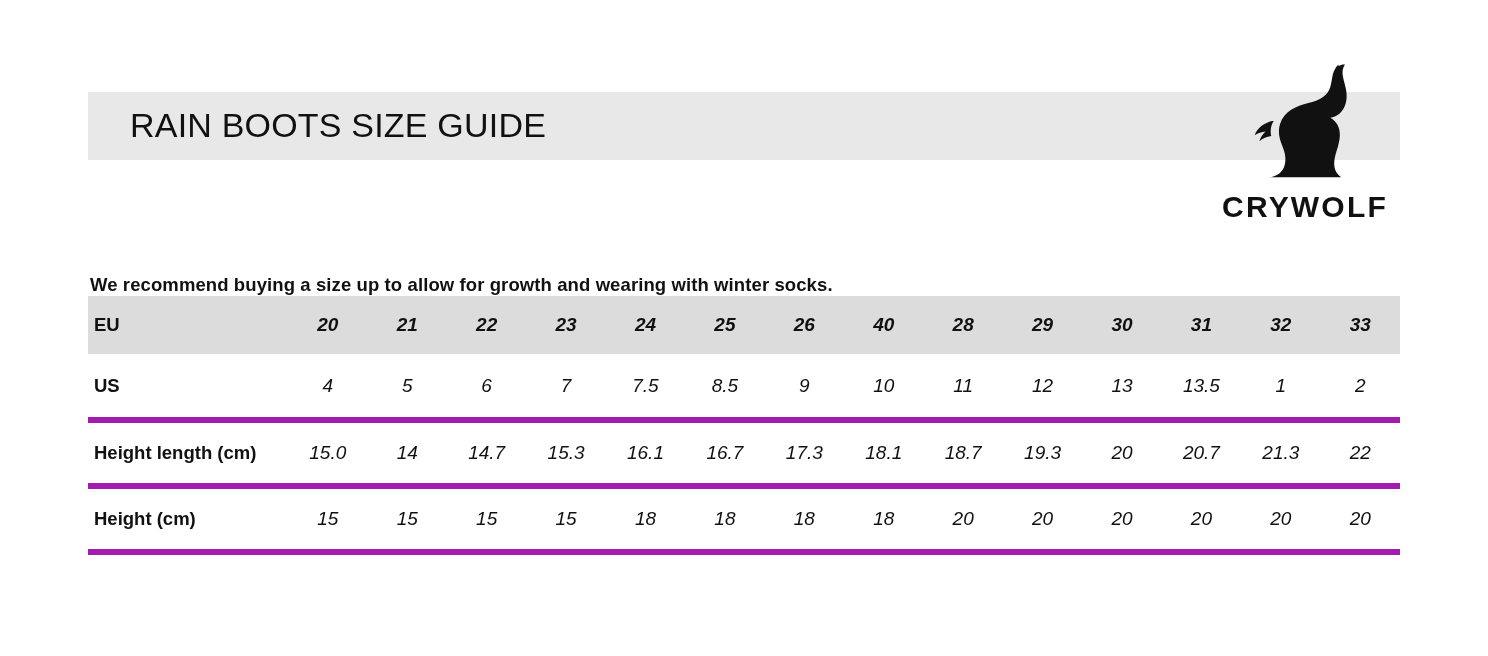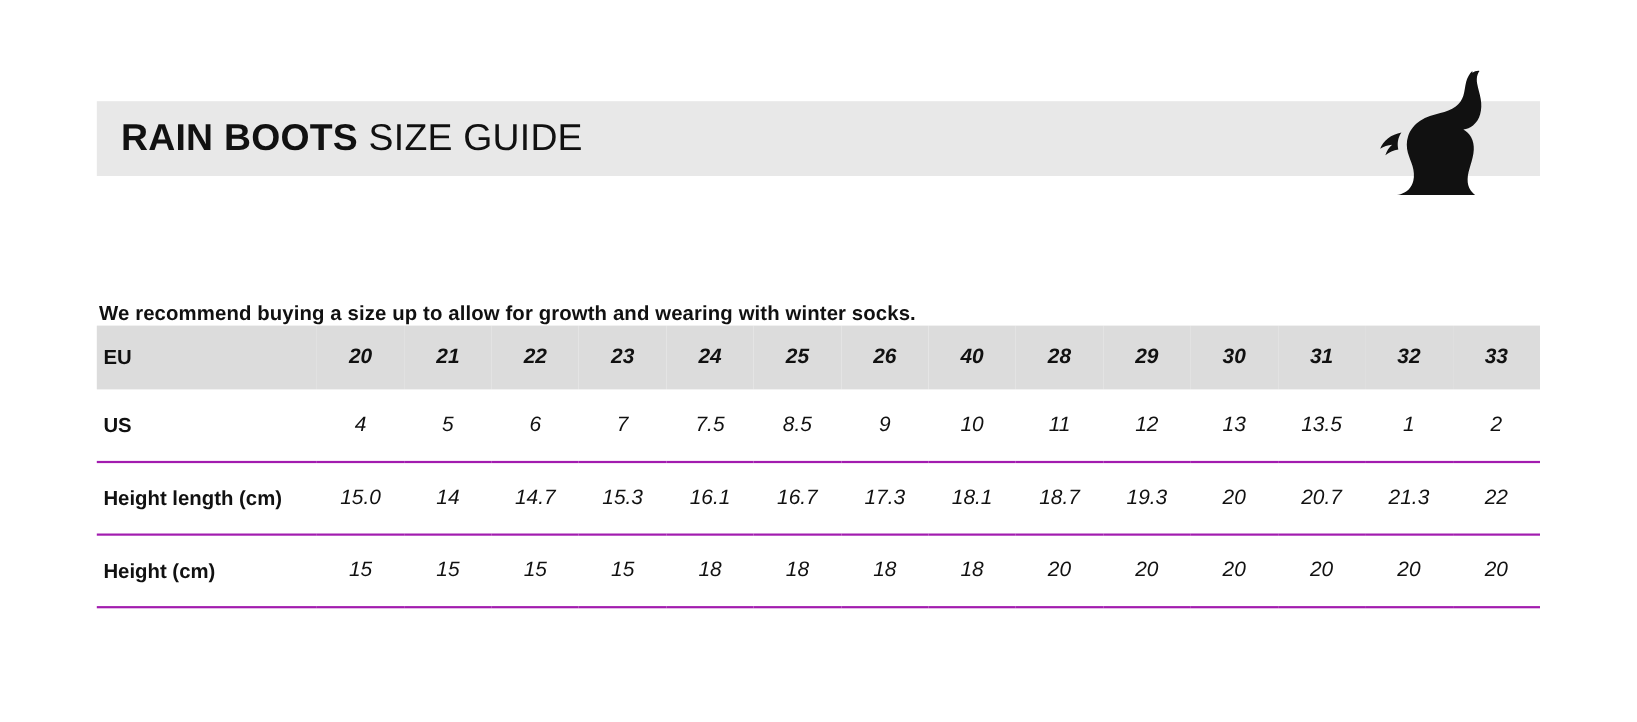--- a/index.html
+++ b/index.html
@@ -34,21 +34,22 @@
   .header-title {
     position: absolute;
     left: 110px;
     top: 103px;
     font-size: 34px;
     letter-spacing: 0.2px;
     line-height: 44px;
     white-space: nowrap;
   }
   .header-title .strong {
-    font-weight: 700;
+    font-weight: 400;
+    margin-left: 20px;
   }
   .header-title .light {
     font-weight: 400;
     text-align: right;
   }
 
   
   .logo-wrap {
     position: absolute;
     right: 88px;
@@ -119,39 +120,40 @@
   .val-cell {
     text-align: center;
     font-size: 19px;
     font-weight: 400;
     font-style: italic;
   }
   .head-row .val-cell {
     font-weight: 700;
   }
   .sep {
-    border-bottom: 2px solid #a21caf;
+    border-bottom: 6px solid #a21caf;
   }
 </style>
 </head>
 <body>
 
 <div class="page">
 
   <div class="header-band"></div>
 
   <div class="header-title">
     <span class="strong">RAIN BOOTS</span><span class="light"> SIZE GUIDE</span>
   </div>
 
   <div class="logo-wrap">
     <svg class="logo-mark" width="150" height="128" viewBox="0 0 150 128" xmlns="http://www.w3.org/2000/svg">
       <path fill="#111111" d="M108.5 4.5c-2.8 2.6-4.6 6.1-5.6 9.8-1.1 4.2-1.3 8.6-2.6 12.7-1.2 3.9-3.6 7.4-6.9 9.8-4.1 3.1-9.1 4.6-14 6-6.3 1.8-12.8 3.4-18.3 7-5.1 3.3-9.1 8.2-11 14-1.6 4.9-1.5 10.2-.2 15.1 1.1 4.1 3 8 4.2 12.1 1.3 4.4 1.8 9.1.7 13.6-.7 2.9-2.1 5.6-4.2 7.7-2 2-4.6 3.4-7.3 4.2-1.1.3-2.2.6-3.3.7h71.1c-1.6-1.2-3.1-2.6-4.2-4.3-2-2.9-2.8-6.5-2.7-10 .1-4.3 1.4-8.5 2.6-12.6 1.4-4.6 2.8-9.3 3-14.1.2-4-.5-8.1-2.5-11.6-1.6-2.9-4.1-5.3-7-6.9 3.2-.4 6.3-1.7 8.8-3.7 3.2-2.6 5.4-6.3 6.5-10.2 1.3-4.5 1.3-9.3.5-13.9-.8-4.6-2.4-9.1-3.2-13.7-.5-2.9-.6-6 .5-8.8.4-1 .9-2 1.6-2.9-2.3-.3-4.6.4-6.5 1.7z"></path>
       <path fill="#111111" d="M44 60.5c-4.4.9-8.7 2.6-12.3 5.3-3.2 2.4-5.8 5.7-7 9.5 3.2-2.2 7-3.5 10.9-3.8-2.9 2.6-5.2 5.9-6.2 9.7 3.3-2.9 7.5-4.7 11.8-5.3-1.1-5.1-.6-10.5 2.8-15.4z"></path>
     </svg>
+    <span class="logo-word">CRYWOLF</span>
   </div>
 
   <div class="note">We recommend buying a size up to allow for growth and wearing with winter socks.</div>
 
   <div class="table-wrap">
     <table class="size-table">
       <colgroup>
         <col style="width:200px">
         <col span="14" style="width:79.4px">
       </colgroup>

